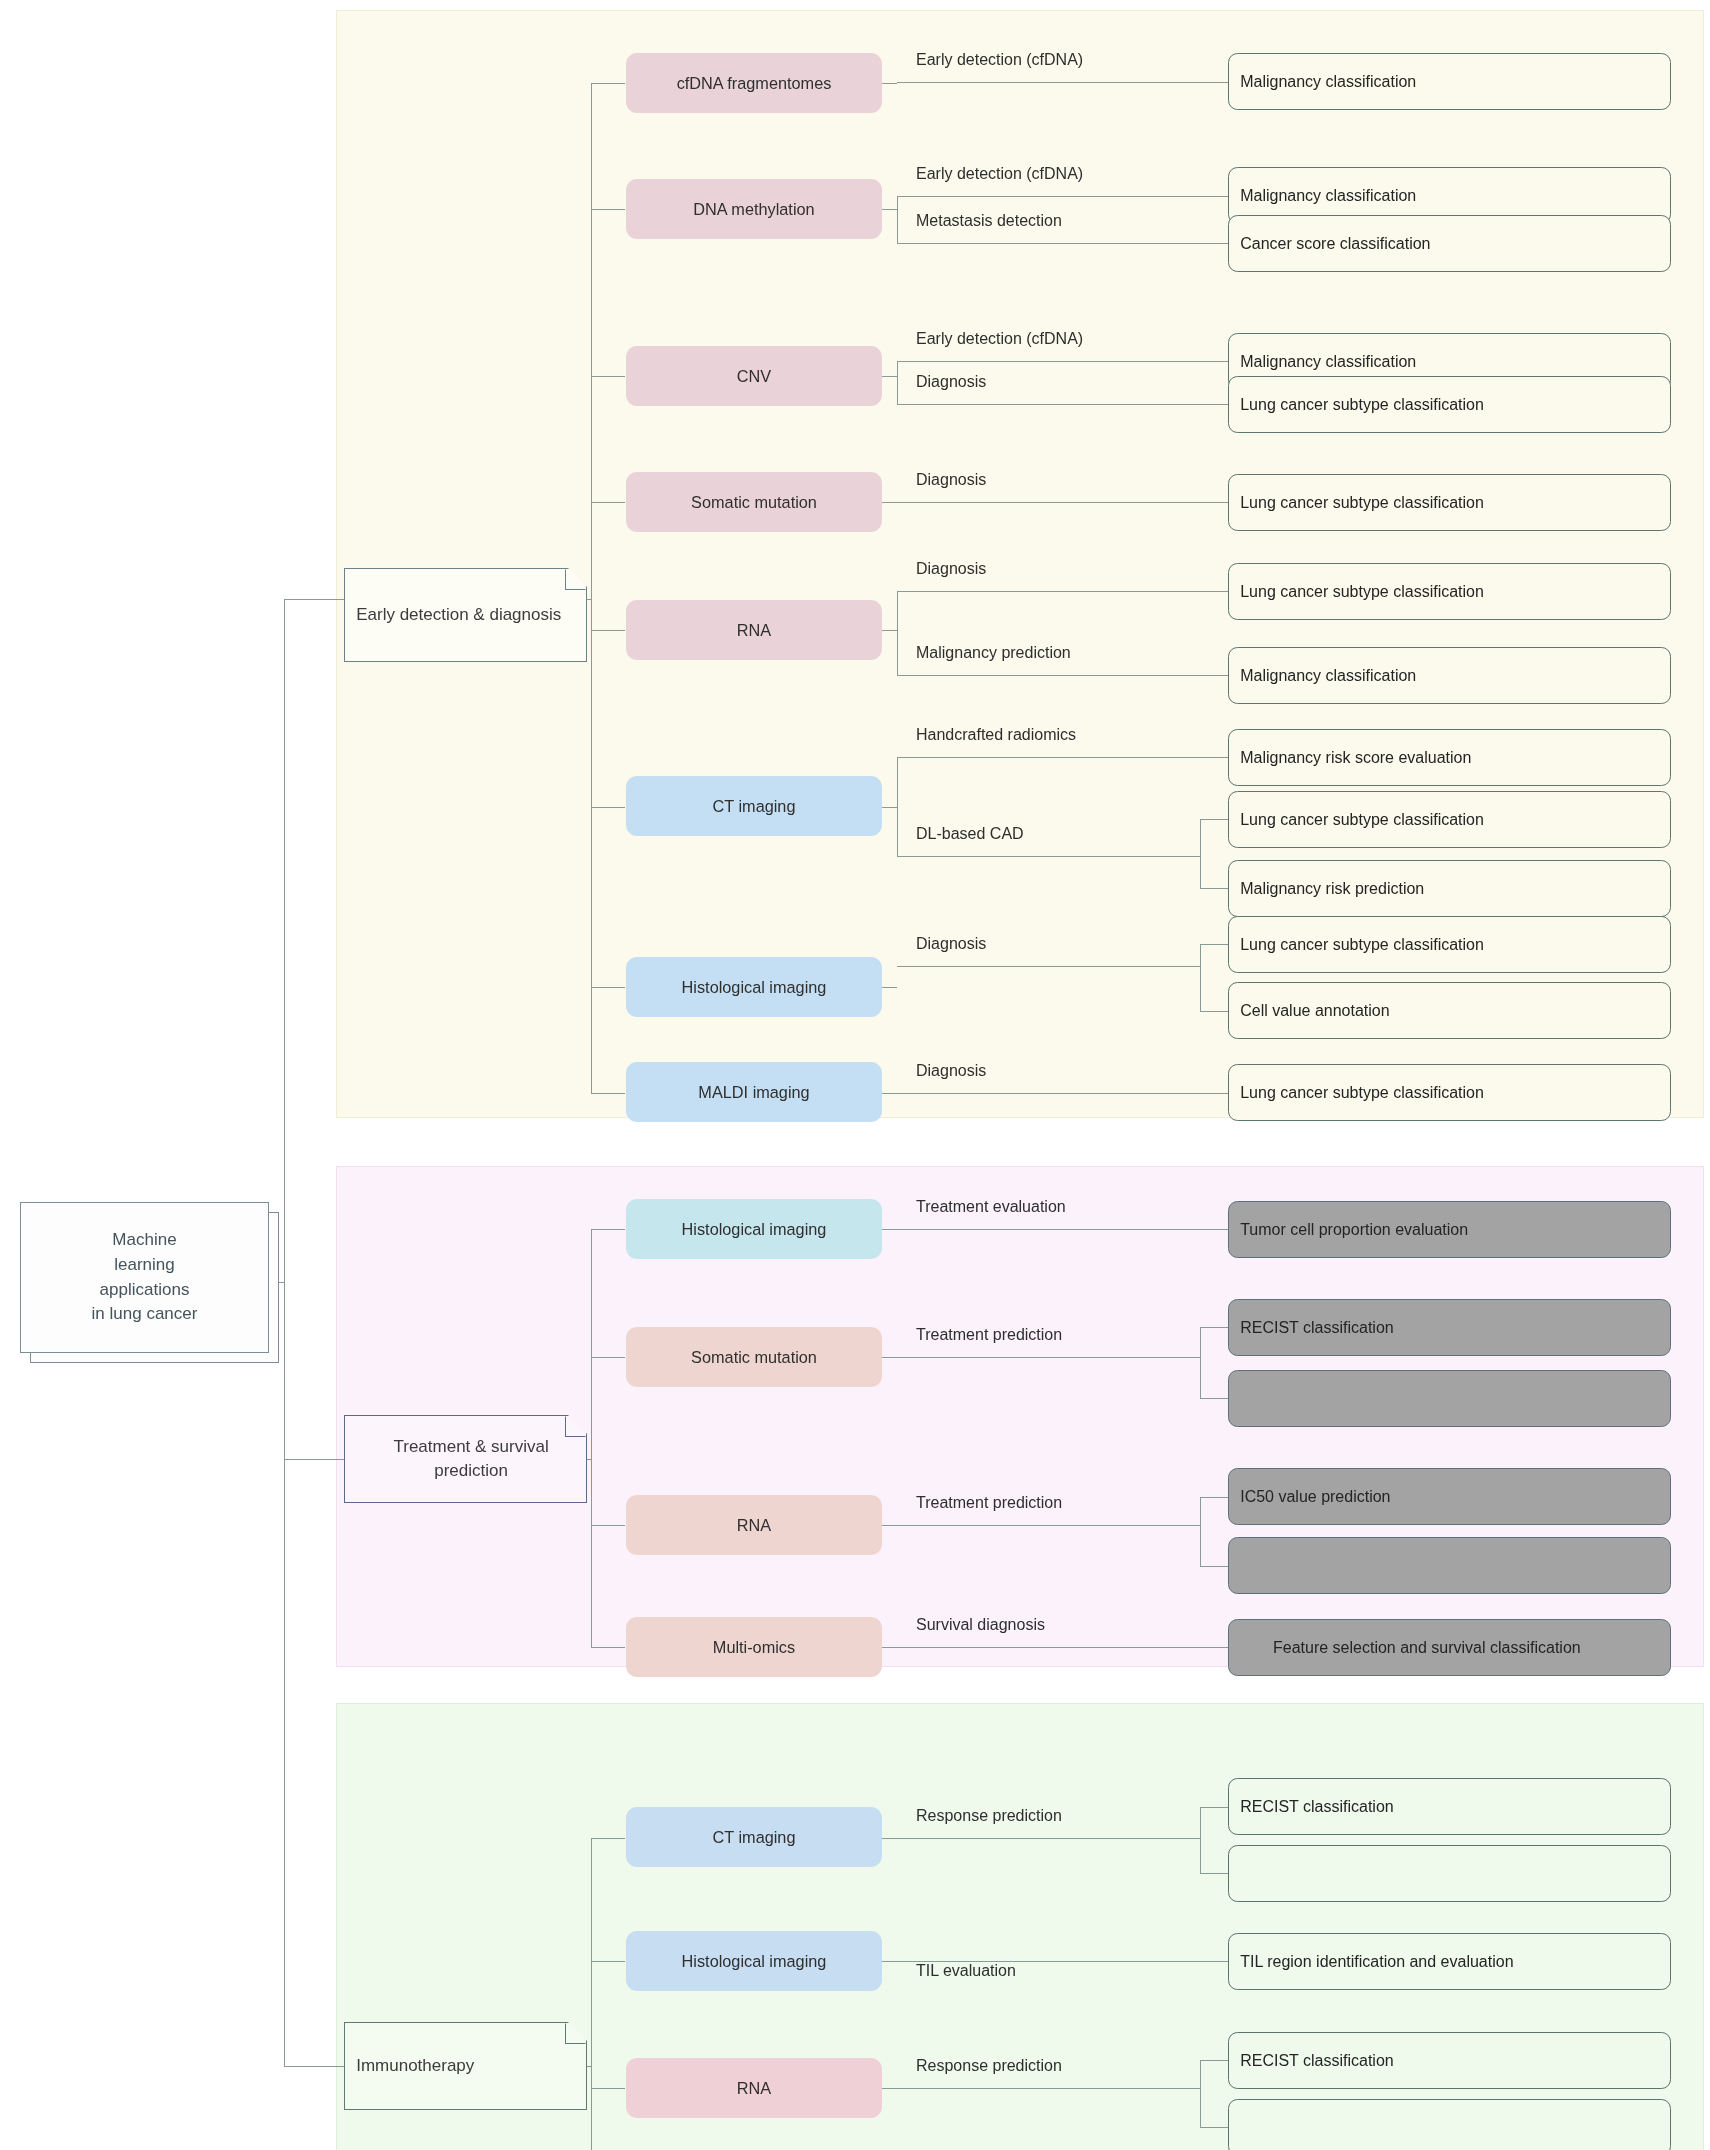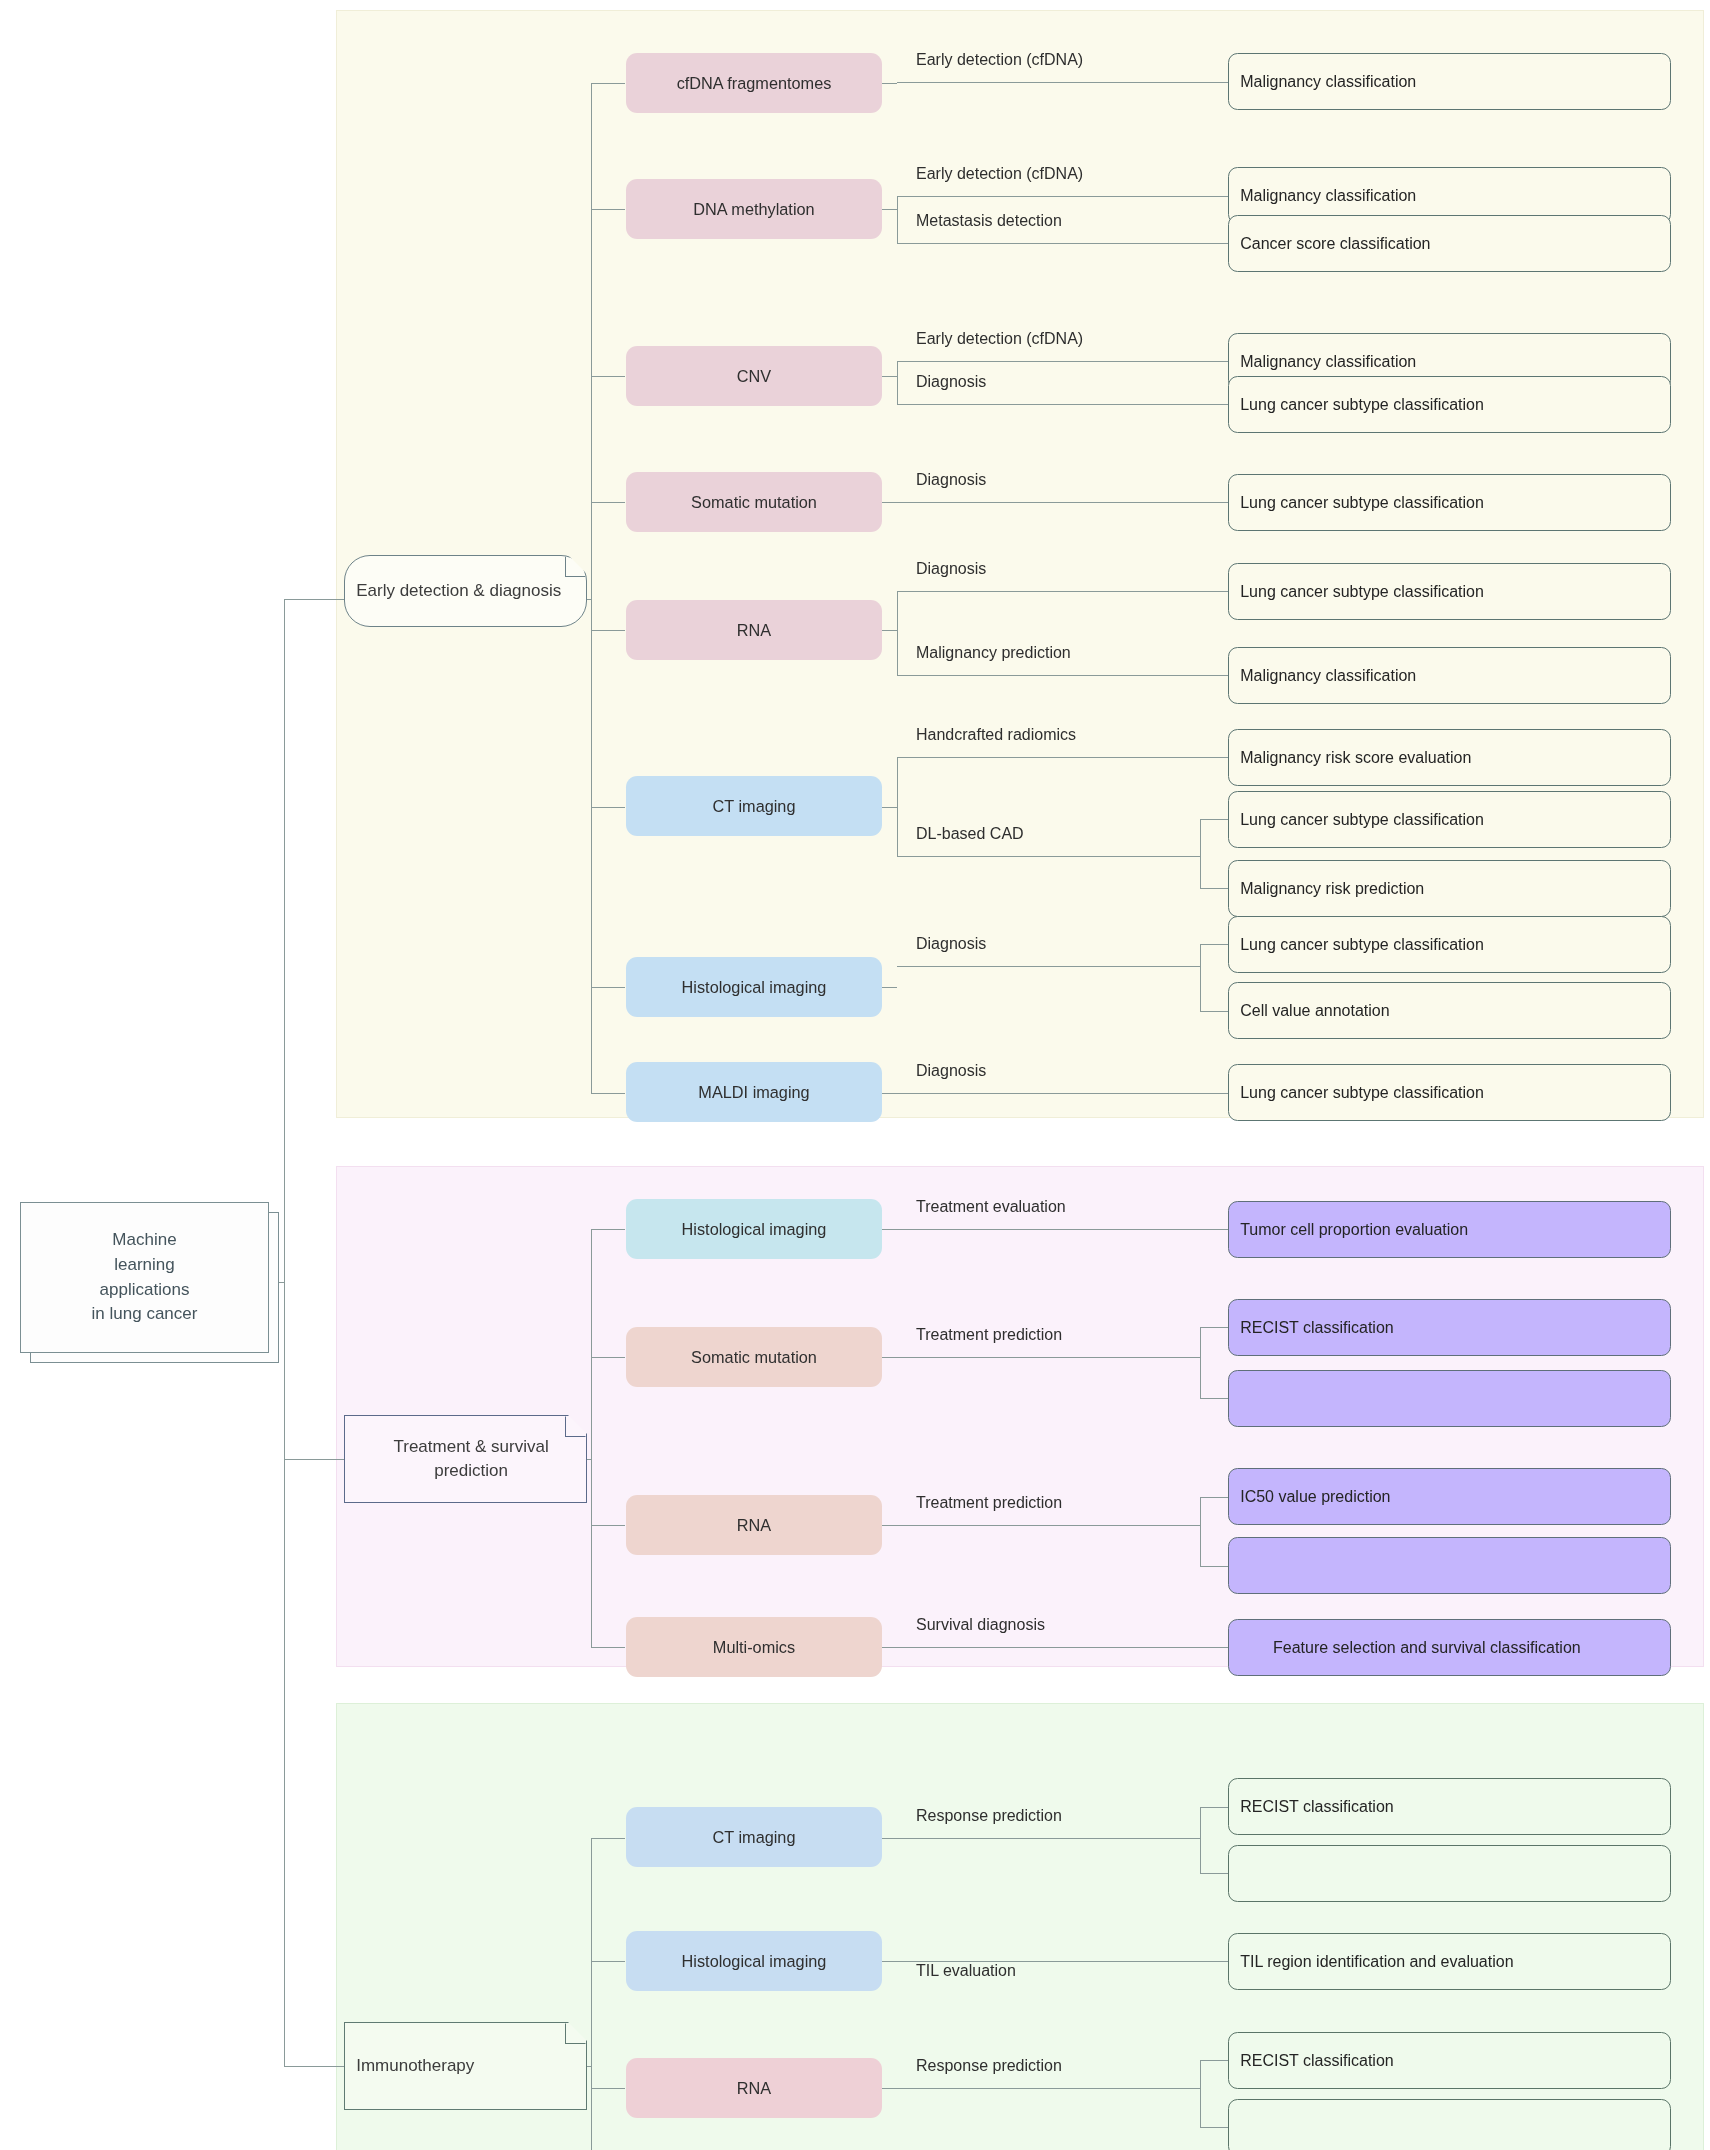--- a/index.html
+++ b/index.html
@@ -51,38 +51,38 @@
   .pill.pink3{background:#eed0d6;}
   .pill.blue3{background:#c7ddf2;}
 
   
   .elabel{position:absolute;font-size:16px;color:#2e2e2e;white-space:nowrap;}
 
   
   .outbox{position:absolute;box-sizing:border-box;border:1.7px solid #5c7572;
       border-radius:9.5px;background:#fbfaec;display:flex;align-items:center;
       padding-left:11.2px;font-size:16px;color:#242424;white-space:nowrap;}
-  .outbox.purple{border-color:#5f6f7a;background:#c4b5fd;}
+  .outbox.purple{border-color:#5f6f7a;background:#a3a3a3;}
   .outbox.green {border-color:#5a7468;background:#effaec;}
 </style>
 </head>
 <body>
 
 <div id="root">
     <div class="panel yellow" style="left:336px;top:9.5px;width:1368px;height:1108px;"></div>
     <div class="panel purple" style="left:336px;top:1166px;width:1368px;height:501px;"></div>
     <div class="panel green" style="left:336px;top:1703px;width:1368px;height:557px;"></div>
     <div class="rootnode" style="left:20px;top:1202px;width:249px;height:151px;">
       <div class="back"></div>
       <div class="front">Machine<br>learning<br>applications<br>in lung cancer</div>
     </div>
     <div class="hline" style="left:279px;top:1282px;width:5.2px;"></div>
     <div class="vline" style="left:284px;top:599px;height:1467px;"></div>
     <div class="hline" style="left:284px;top:599px;width:60px;"></div>
-    <div class="catnode" style="left:344px;top:555px;width:243px;height:72px;border-radius:26px;">
+    <div class="catnode" style="left:344px;top:568px;width:243px;height:94px;">
       <div class="dogear"></div>
       <span>Early detection &amp; diagnosis</span>
     </div>
     <div class="hline" style="left:587px;top:599px;width:4.3px;"></div>
     <div class="vline" style="left:591px;top:83px;height:1010px;"></div>
     <div class="hline" style="left:591px;top:83px;width:34px;"></div>
     <div class="pill pink" style="left:626px;top:53px;width:256px;height:60px;">cfDNA fragmentomes</div>
     <div class="hline" style="left:882px;top:83px;width:15px;"></div>
     <div class="elabel" style="left:916px;top:51px;">Early detection (cfDNA)</div>
     <div class="hline" style="left:897px;top:82px;width:331px;"></div>

